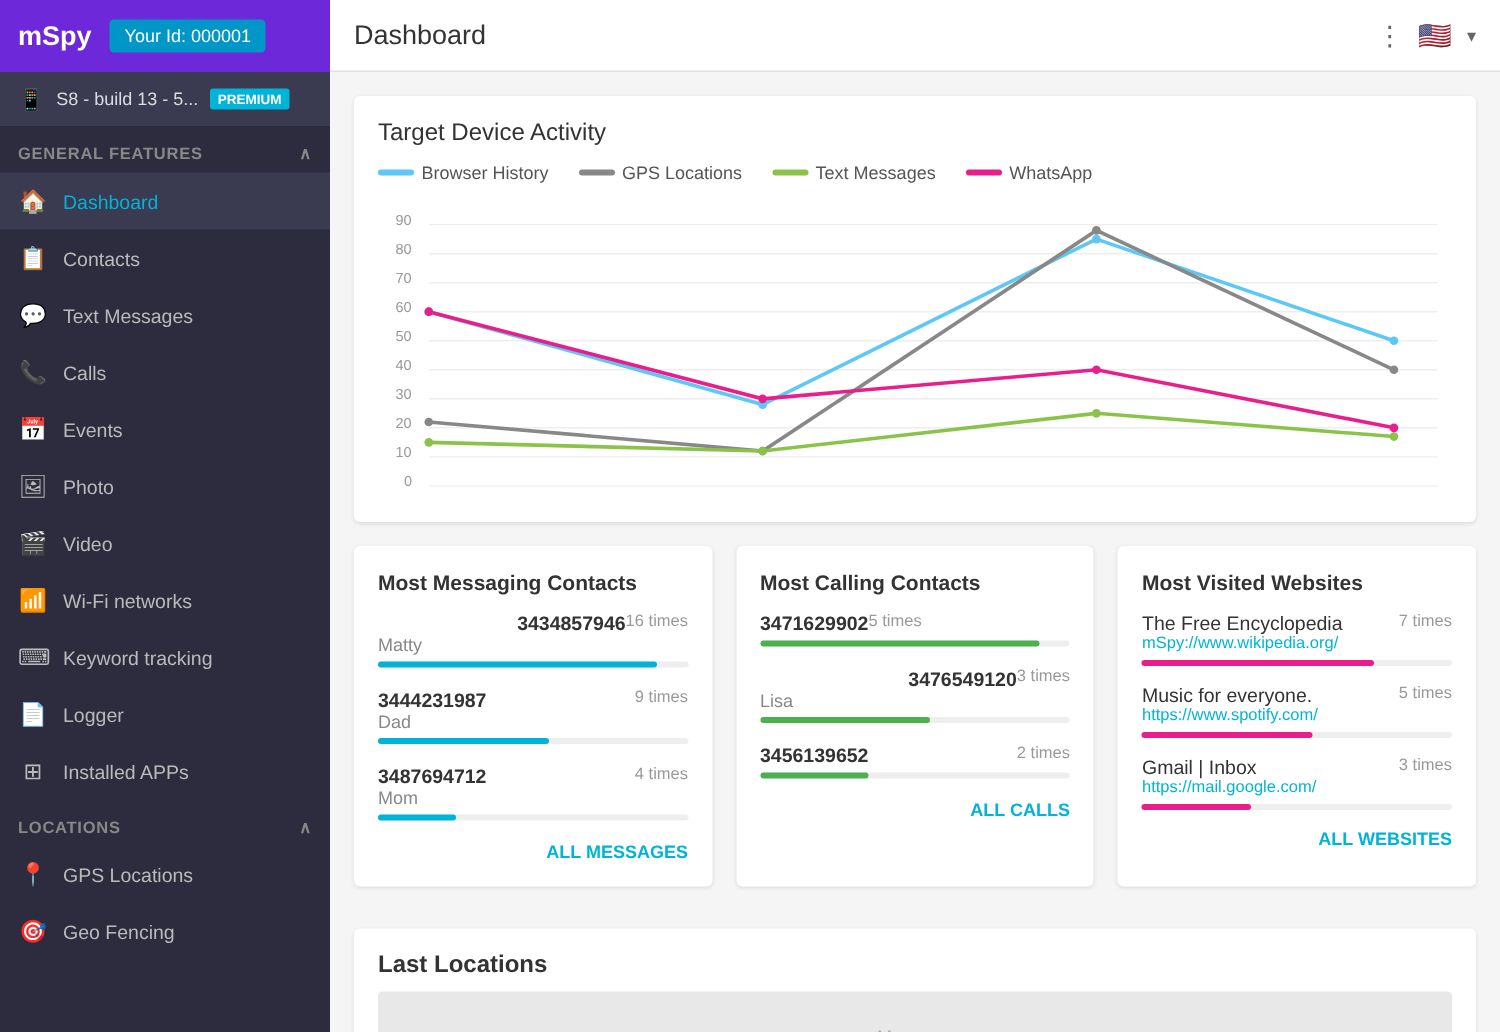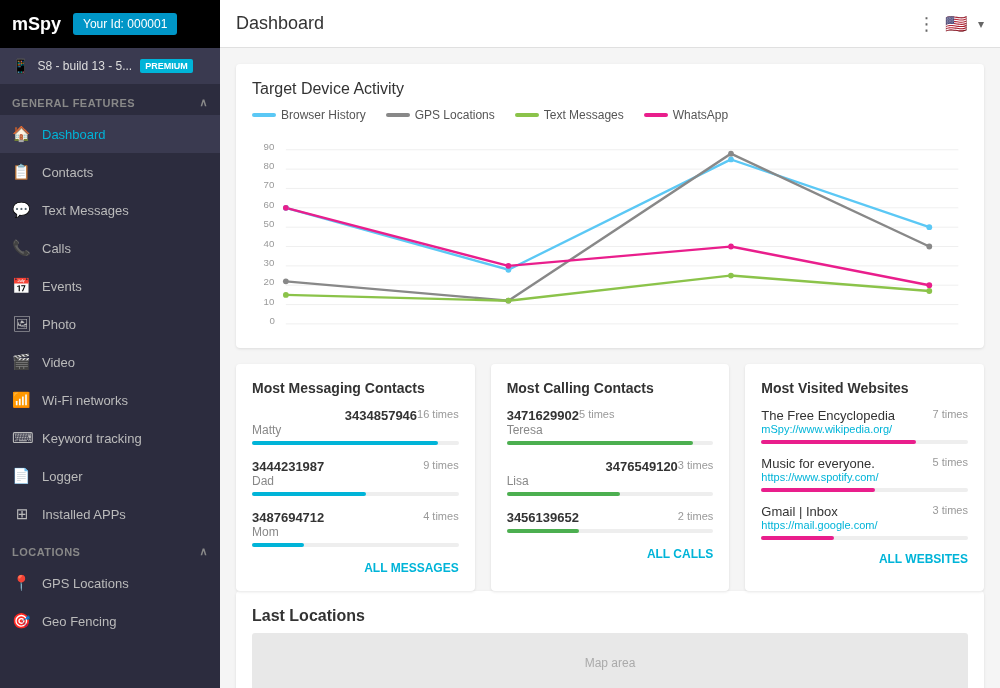--- a/index.html
+++ b/index.html
@@ -1,20 +1,20 @@
 <!DOCTYPE html>
 <html><head>
   <meta charset="utf-8">
   <style>
     * { margin: 0; padding: 0; box-sizing: border-box; }
     body { font-family: 'Segoe UI', Arial, sans-serif; background: #f5f5f5; display: flex; height: 688px; width: 1000px; overflow: hidden; font-size: 13px; }
 
     
     .sidebar { width: 220px; background: #2c2c3e; color: #ccc; display: flex; flex-direction: column; flex-shrink: 0; overflow-y: auto; }
-    .sidebar-header { background: #000000; padding: 0 12px; height: 48px; display: flex; align-items: center; gap: 8px; }
+    .sidebar-header { background: #6d28d9; padding: 0 12px; height: 48px; display: flex; align-items: center; gap: 8px; }
     .logo-text { color: white; font-weight: bold; font-size: 18px; }
     .user-id-badge { background: #0096c7; color: white; font-size: 12px; padding: 4px 10px; border-radius: 3px; margin-left: 4px; }
     .device-bar { background: #3a3a50; padding: 10px 12px; display: flex; align-items: center; gap: 8px; }
     .device-icon { color: #aaa; font-size: 14px; }
     .device-name { color: #ddd; font-size: 12px; }
     .premium-badge { background: #00b4d8; color: white; font-size: 9px; padding: 2px 5px; border-radius: 2px; font-weight: bold; }
     .nav-section-label { color: #888; font-size: 11px; font-weight: 600; padding: 12px 12px 6px; display: flex; justify-content: space-between; align-items: center; text-transform: uppercase; letter-spacing: 0.5px; }
     .nav-item { display: flex; align-items: center; gap: 10px; padding: 10px 12px; cursor: pointer; color: #bbb; font-size: 13px; }
     .nav-item.active { color: #00b4d8; background: #3a3a50; }
     .nav-icon { width: 20px; text-align: center; font-size: 15px; }
@@ -35,21 +35,21 @@
     .card { background: white; border-radius: 4px; box-shadow: 0 1px 3px rgba(0,0,0,0.1); padding: 16px; margin-bottom: 16px; }
     .chart-title { font-size: 16px; color: #333; margin-bottom: 10px; }
     .legend { display: flex; gap: 20px; margin-bottom: 10px; flex-wrap: wrap; }
     .legend-item { display: flex; align-items: center; gap: 5px; font-size: 12px; color: #555; }
     .legend-color { width: 24px; height: 4px; border-radius: 2px; }
 
     .chart-container { position: relative; height: 200px; }
     .chart-svg { width: 100%; height: 100%; }
 
     
-    .cards-row { display: grid; grid-template-columns: 1fr 1fr 1fr; gap: 16px; margin-bottom: 0; }
+    .cards-row { display: grid; grid-template-columns: 1fr 1fr 1fr; gap: 16px; margin-bottom: 28px; }
     .stat-card { background: white; border-radius: 4px; box-shadow: 0 1px 3px rgba(0,0,0,0.1); padding: 16px; }
     .stat-card-title { font-size: 14px; font-weight: 600; color: #333; margin-bottom: 12px; }
 
     .contact-item { margin-bottom: 14px; }
     .contact-number { font-size: 13px; font-weight: 600; color: #333; }
     .contact-name { font-size: 12px; color: #888; margin-bottom: 3px; }
     .progress-bar-wrap { background: #eee; height: 4px; border-radius: 2px; margin-top: 4px; }
     .progress-bar { height: 4px; border-radius: 2px; }
     .pb-blue { background: #00b4d8; }
     .pb-green { background: #4caf50; }
@@ -275,21 +275,20 @@
       </div>
 
       <div class="stat-card">
         <div class="stat-card-title">Most Calling Contacts</div>
 
         <div class="contact-item">
           <div style="display:flex;justify-content:flex-start;">
             <span class="contact-number">3471629902</span>
             <span style="font-size:11px;color:#999;">5 times</span>
           </div>
-          <div class="contact-name">Teresa</div>
           <div class="progress-bar-wrap">
               <div class="progress-bar pb-green" style="width:90%"></div>
             </div>
         </div>
         <div class="contact-item">
           <div style="display:flex;justify-content:flex-end;">
             <span class="contact-number">3476549120</span>
             <span style="font-size:11px;color:#999;">3 times</span>
           </div>
           <div class="contact-name">Lisa</div>

